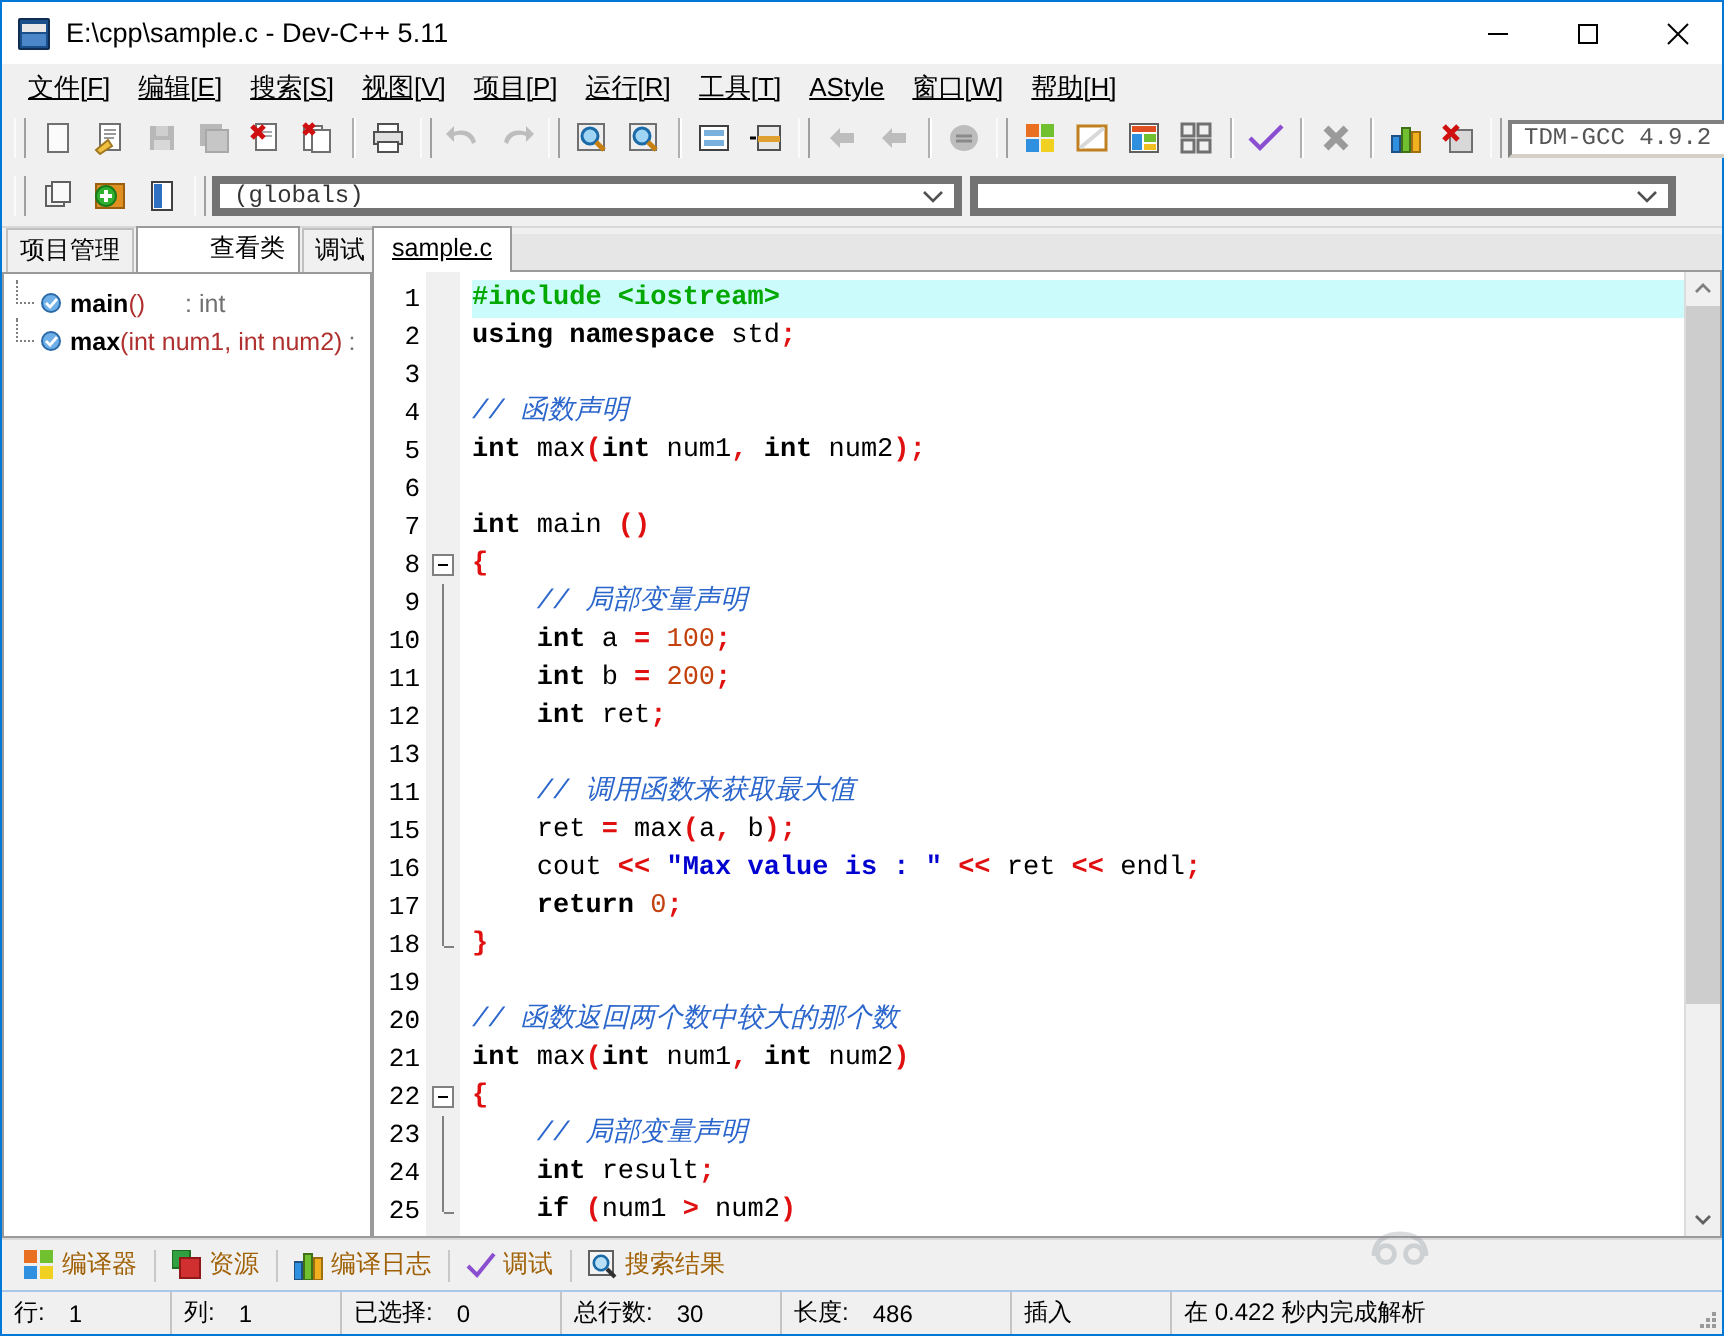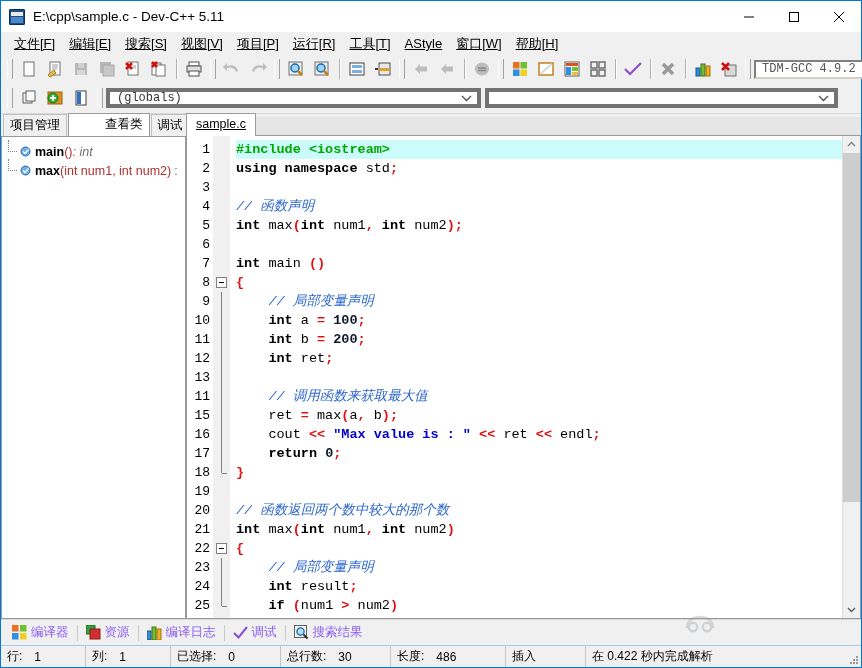--- a/index.html
+++ b/index.html
@@ -190,39 +190,39 @@
     flex:1 1 auto;padding-top:4px;padding-left:6px;min-width:0;
     font-family:"Liberation Mono", monospace;font-size:13.5px;
     white-space:pre;overflow:hidden;
   }
   .cline{height:19px;line-height:19px;}
   .cline.hl{background:#ccfbfb;}
   .k{color:#000;font-weight:bold;}      
   .pp{color:#00a800;font-weight:bold;}  
   .cm{color:#2b66cc;font-style:italic;} 
   .st{color:#0000d0;font-weight:bold;}  
-  .nu{color:#0f172a;font-weight:bold;}  
+  .nu{color:#c2410c;font-weight:normal;}  
   .sy{color:#e01010;font-weight:bold;}  
   .id{color:#000;}
 
   .vscroll{
     width:17px;flex:0 0 auto;background:#f0f0f0;display:flex;flex-direction:column;
     border-left:1px solid #dcdcdc;
   }
   .sbtn{height:17px;display:flex;align-items:center;justify-content:center;flex:0 0 auto;background:#f0f0f0;}
   .strack{flex:1 1 auto;position:relative;background:#f0f0f0;}
   .sthumb{position:absolute;left:0;right:0;top:0;height:78%;background:#cdcdcd;}
 
   
   .bottomtabs{
     height:25px;background:#f0f0f0;display:flex;align-items:center;flex:0 0 auto;
     padding-left:4px;border-top:1px solid #d8d8d8;
   }
   .btab{
-    display:flex;align-items:center;font-size:12.5px;color:#8b5cf6;
+    display:flex;align-items:center;font-size:12.5px;color:#a16207;
     padding:2px 7px;white-space:nowrap;
   }
   .btab .bi{width:15px;height:15px;margin-right:4px;flex:0 0 auto;}
   .btabsep{width:1px;height:16px;background:#c8c8c8;margin:0 1px;flex:0 0 auto;}
 
   .statusbar{
     height:21px;background:#f0f0f0;display:flex;align-items:stretch;flex:0 0 auto;
     border-top:1px solid #a8c8e8;font-size:12px;color:#000;
   }
   .scell{
@@ -520,21 +520,21 @@
         <div class="tnode">
           <span class="tdash"></span>
           <span class="ticon">
             <svg width="11" height="11" viewBox="0 0 11 11">
                 <circle cx="5.5" cy="5.5" r="4.5" fill="#6fb0e8" stroke="#2a6aa8"></circle>
                 <path d="M3 5.5 L5 7.5 L8.5 3.5" fill="none" stroke="#fff" stroke-width="1.4"></path>
               </svg>
           </span>
           <span class="fname">main</span>
           <span class="fargs">()</span>
-          <span class="ftype" style="margin-left:0;font-style:italic;">: int</span>
+          <span class="ftype" style="margin-left:20px;">: int</span>
         </div>
         <div class="tnode last">
           <span class="tdash"></span>
           <span class="ticon">
             <svg width="11" height="11" viewBox="0 0 11 11">
                 <circle cx="5.5" cy="5.5" r="4.5" fill="#6fb0e8" stroke="#2a6aa8"></circle>
                 <path d="M3 5.5 L5 7.5 L8.5 3.5" fill="none" stroke="#fff" stroke-width="1.4"></path>
               </svg>
           </span>
           <span class="fname">max</span>

